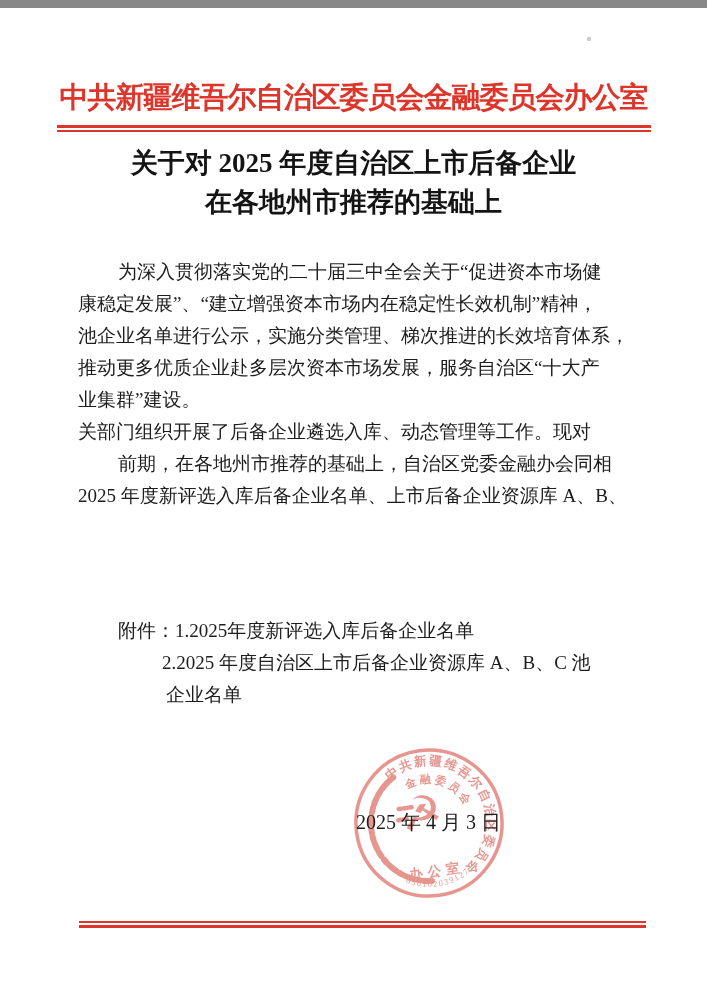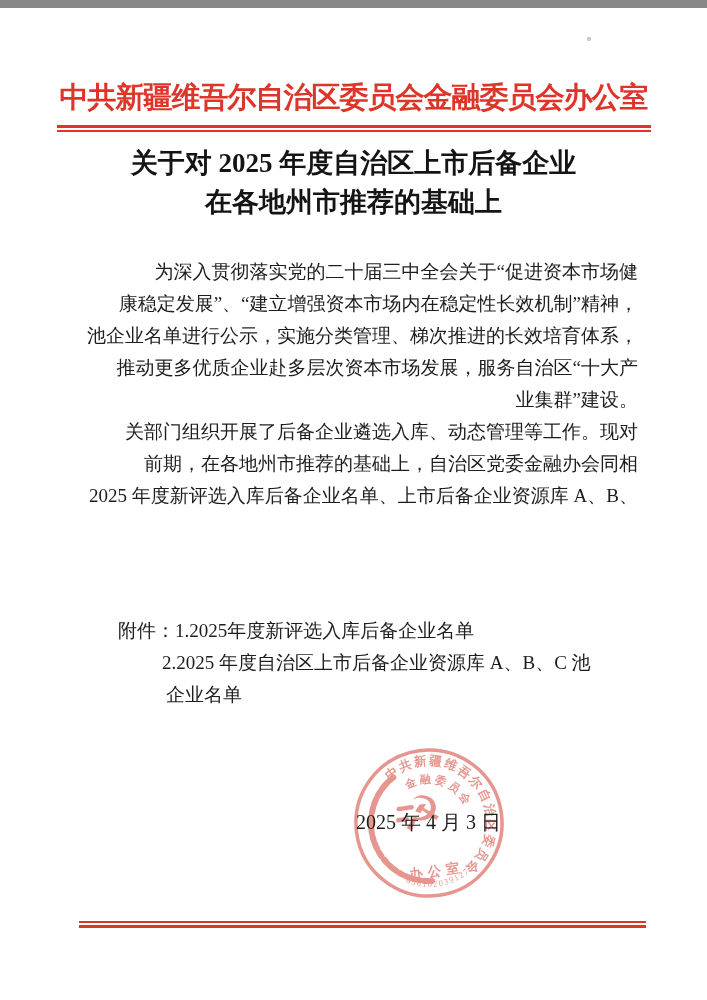--- a/index.html
+++ b/index.html
@@ -20,21 +20,21 @@
     border-top:3px solid var(--accent-red,#de352b);
     border-bottom:2px solid var(--accent-red,#de352b);
   }
   .doc-title {
     position:absolute; top:136px; left:0; width:707px;
     text-align:center; font-size:27px; font-weight:bold;
     line-height:39px; color:#141414; white-space:nowrap;
   }
   .body-block {
     position:absolute; top:248px; left:78px; width:560px;
-    font-size:19px; line-height:32px; white-space:nowrap;text-align:right;
+    font-size:19px; line-height:32px; white-space:nowrap;
   }
   .attachment-block {
     position:absolute; top:607px; left:78px; width:560px;
     font-size:19px; line-height:32px; white-space:nowrap;
   }
   .line { height:32px; }
   .indent { padding-left:40px; }
   .att-hang1 { padding-left:84px; }
   .att-hang2 { padding-left:88px; }
   .sign-block {

